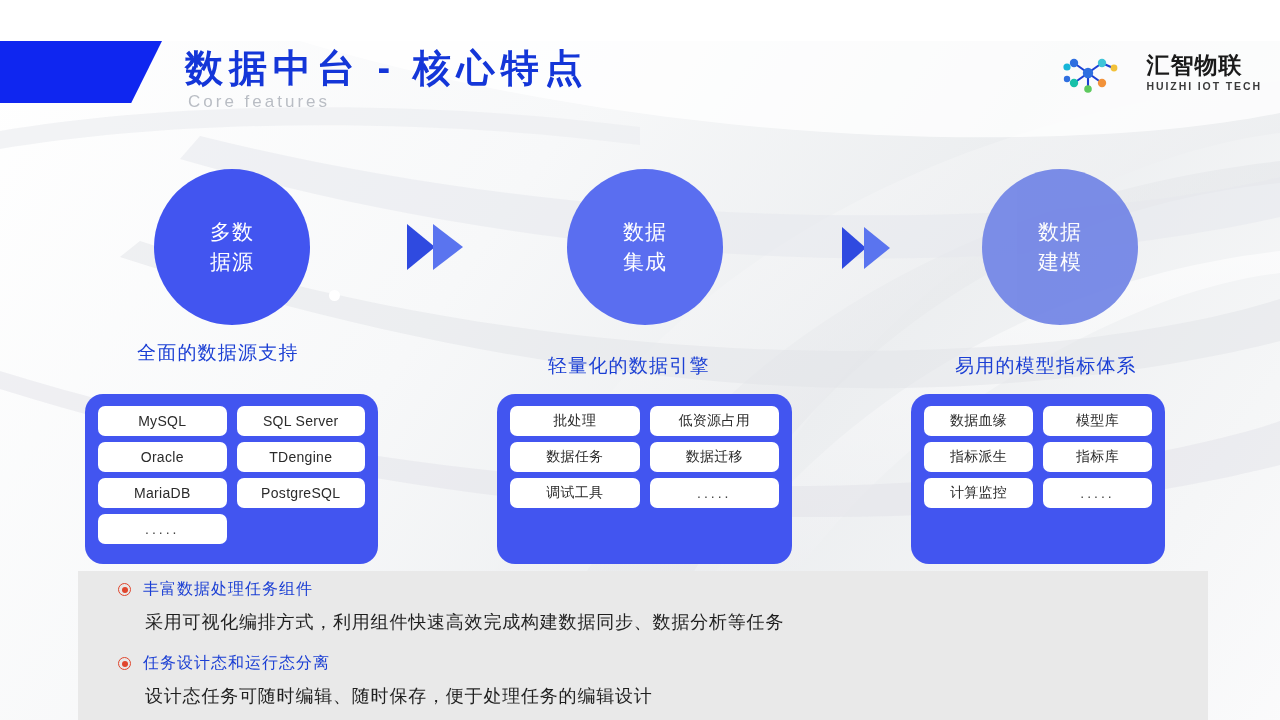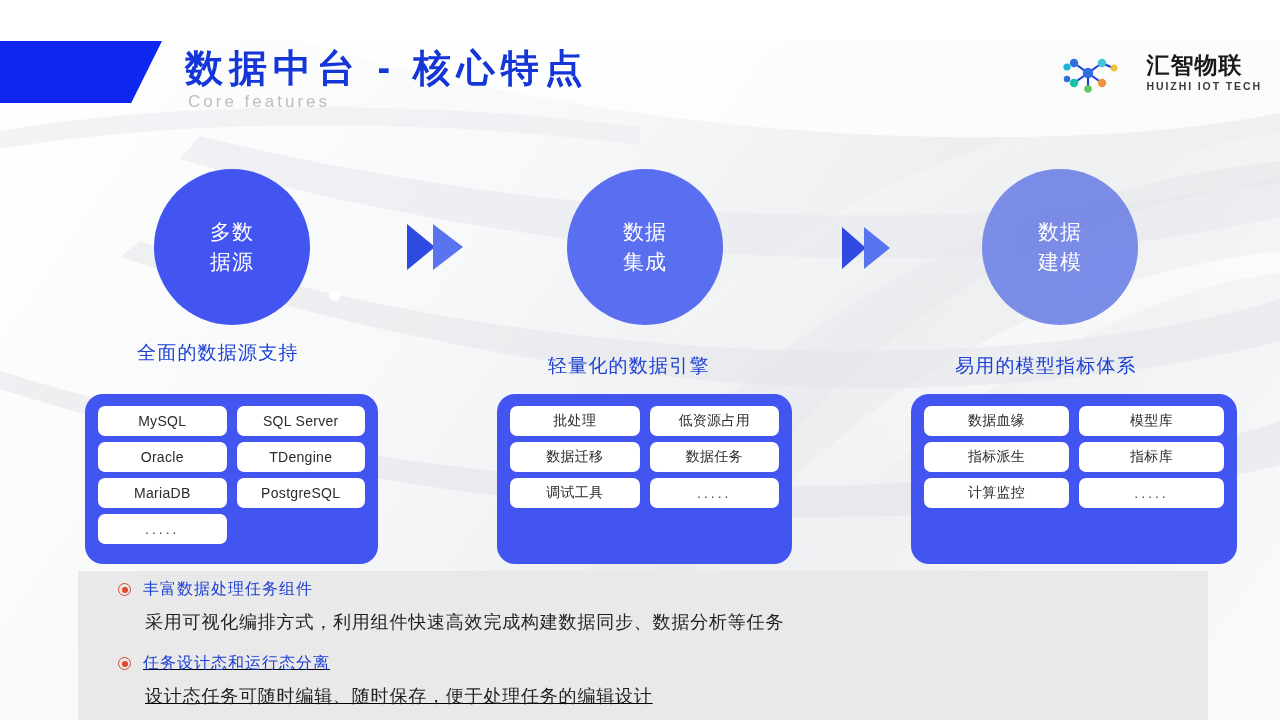--- a/index.html
+++ b/index.html
@@ -140,21 +140,21 @@
 
   
   .panel {
     position: absolute;
     background: #4255f0;
     border-radius: 18px;
     padding: 12px 13px;
   }
   .panel-1 { left: 85px;  top: 353px; width: 293px; height: 170px; }
   .panel-2 { left: 497px; top: 353px; width: 295px; height: 170px; }
-  .panel-3 { left: 911px; top: 353px; width: 326px; height: 170px; }
+  .panel-3 { left: 911px; top: 353px; width: 254px; height: 170px; }
 
   .tag-grid {
     display: grid;
     grid-template-columns: 1fr 1fr;
     gap: 6px 10px;
   }
   .tag {
     background: #ffffff;
     border-radius: 7px;
     height: 30px;
@@ -171,21 +171,21 @@
 
   
   .notes {
     position: absolute;
     left: 78px; top: 530px;
     width: 1130px; height: 160px;
     background: #e9e9e9;
   }
   .note-row { position: absolute; }
   .note-1 { left: 40px; top: 8px; }
-  .note-2 { left: 40px; top: 82px; text-decoration: underline; }
+  .note-2 { left: 40px; top: 82px; }
   .note-head {
     display: flex;
     align-items: center;
     gap: 12px;
   }
   .bullet {
     width: 13px; height: 13px;
     border-radius: 50%;
     border: 1.5px solid #e0462d;
     position: relative;
@@ -318,22 +318,22 @@
       <div class="tag">MariaDB</div>
       <div class="tag">PostgreSQL</div>
       <div class="tag dots">.....</div>
     </div>
   </div>
 
   <div class="panel panel-2">
     <div class="tag-grid">
       <div class="tag">批处理</div>
       <div class="tag">低资源占用</div>
+      <div class="tag">数据任务</div>
       <div class="tag">数据迁移</div>
-      <div class="tag">数据任务</div>
       <div class="tag">调试工具</div>
       <div class="tag dots">.....</div>
       <div class="tag empty"></div>
     </div>
   </div>
 
   <div class="panel panel-3">
     <div class="tag-grid">
       <div class="tag">数据血缘</div>
       <div class="tag">模型库</div>

